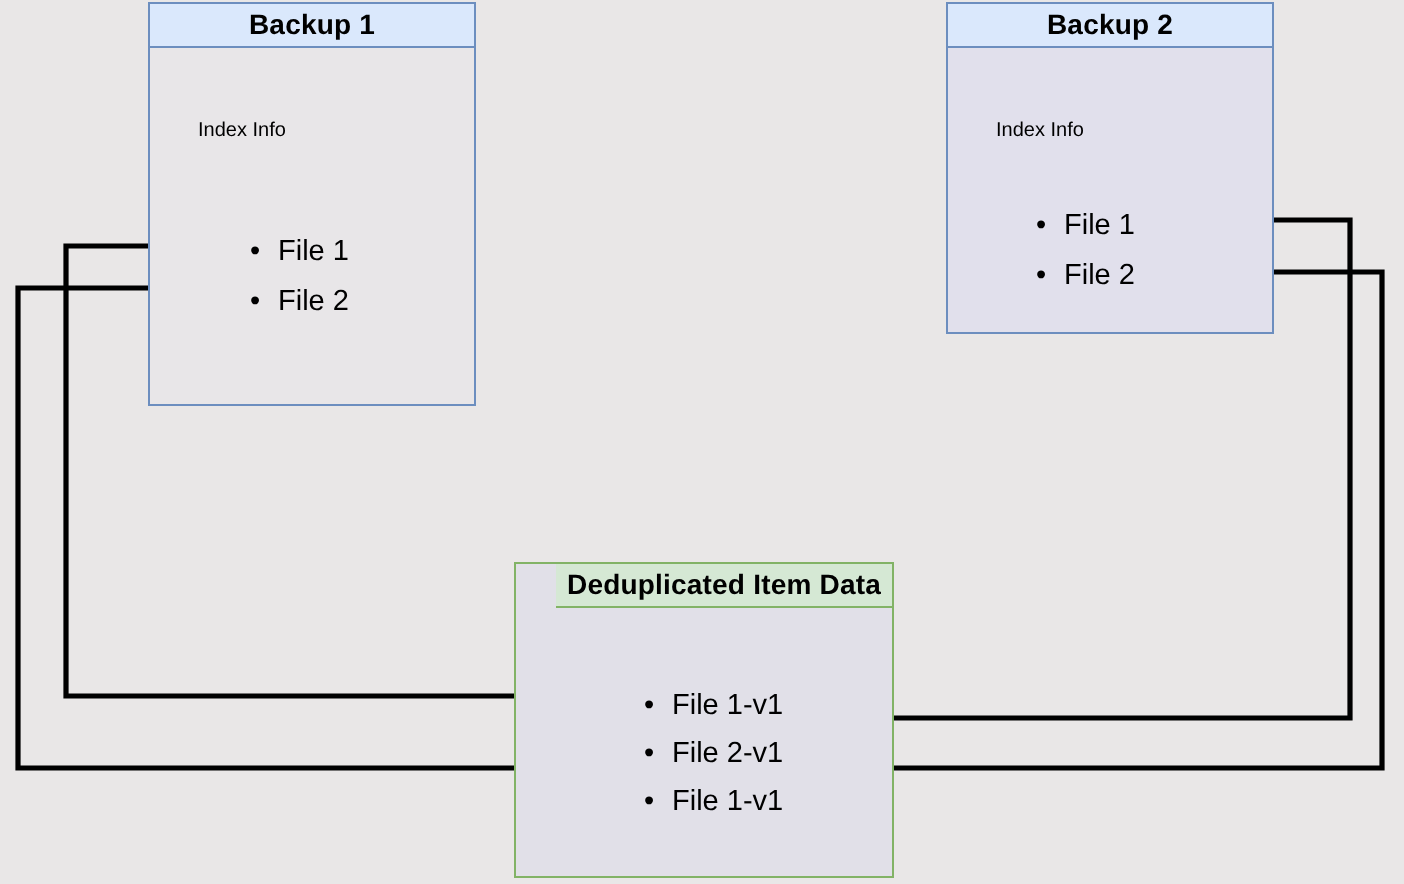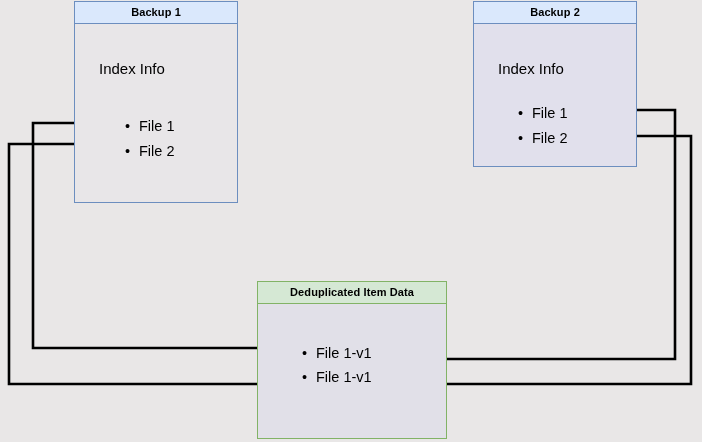--- a/index.html
+++ b/index.html
@@ -36,34 +36,34 @@
     background: #e8e6e8;
   }
   .box.blue-body {
     background: #e1e0ec;
   }
   .box-header {
     box-sizing: border-box;
     height: 22px;
     line-height: 21px;
     text-align: center;
-    font-size: 11px;
+    font-size: 14px;
     font-weight: bold;
     color: #000000;
     background: #dae8fc;
     border-bottom: 1px solid #6c8ebf;
     letter-spacing: 0.1px;
   }
   .box-body {
     position: relative;
     height: calc(100% - 22px);
   }
   .index-label {
     position: absolute;
-    font-size: 15px;
+    font-size: 10px;
     color: #000000;
     white-space: nowrap;
   }
   ul.file-list {
     position: absolute;
     margin: 0;
     padding: 0;
     list-style: none;
   }
   ul.file-list li {
@@ -139,23 +139,24 @@
     <div class="box-header">Backup 2</div>
     <div class="box-body">
       <div class="index-label" style="left:24px; top:36px;">Index Info</div>
       <ul class="file-list" style="left:42px; top:77px;">
         <li>File 1</li>
         <li>File 2</li>
       </ul>
     </div>
   </div>
 
-  <div id="dedup-box" style="left:257px; top:281px; width:190px; height:158px;">
+  <div id="dedup-box" style="left:257px; top:281px; width:190px; height:158px;padding-left:20px;">
     <div class="box-header">Deduplicated Item Data</div>
     <div class="box-body">
       <ul class="file-list" style="left:42px; top:37px;">
         <li>File 1-v1</li>
+        <li>File 2-v1</li>
         <li>File 1-v1</li>
       </ul>
     </div>
   </div>
 
 </div>
 
 </body></html>

